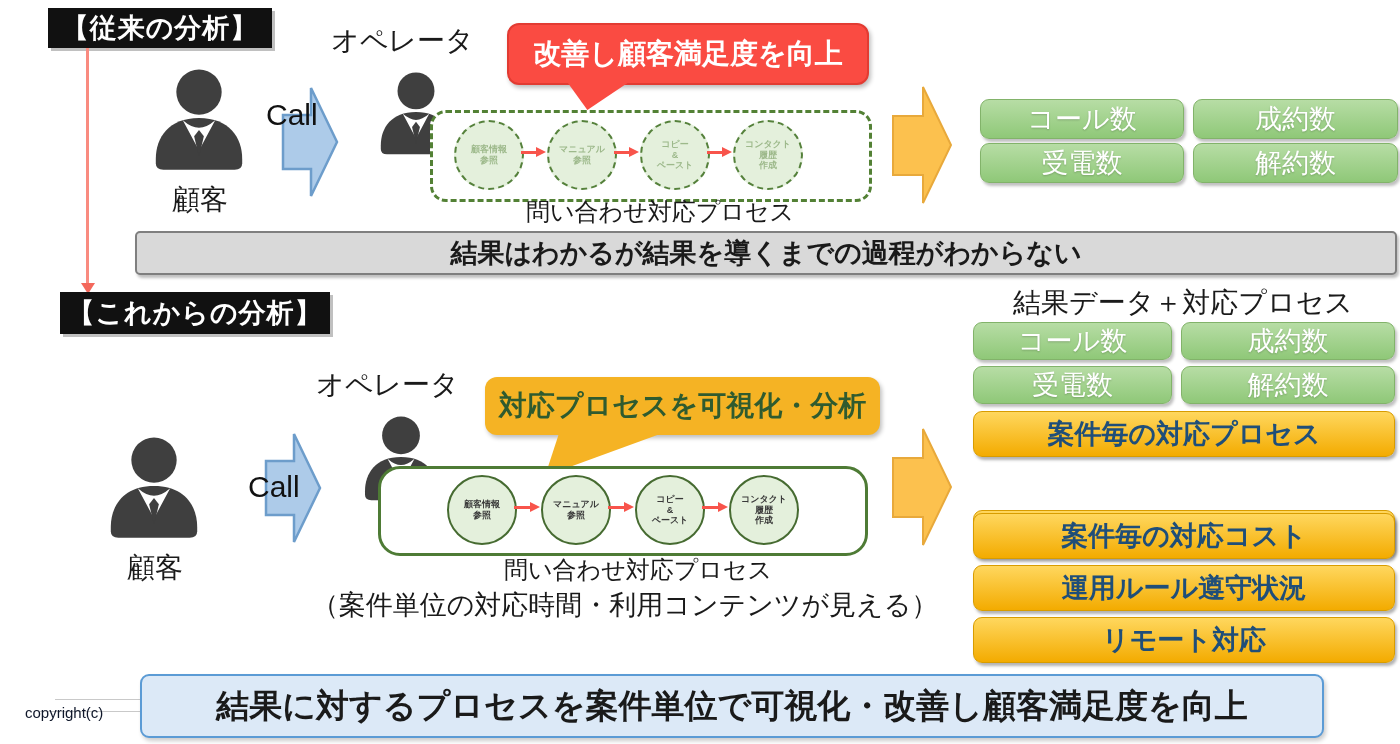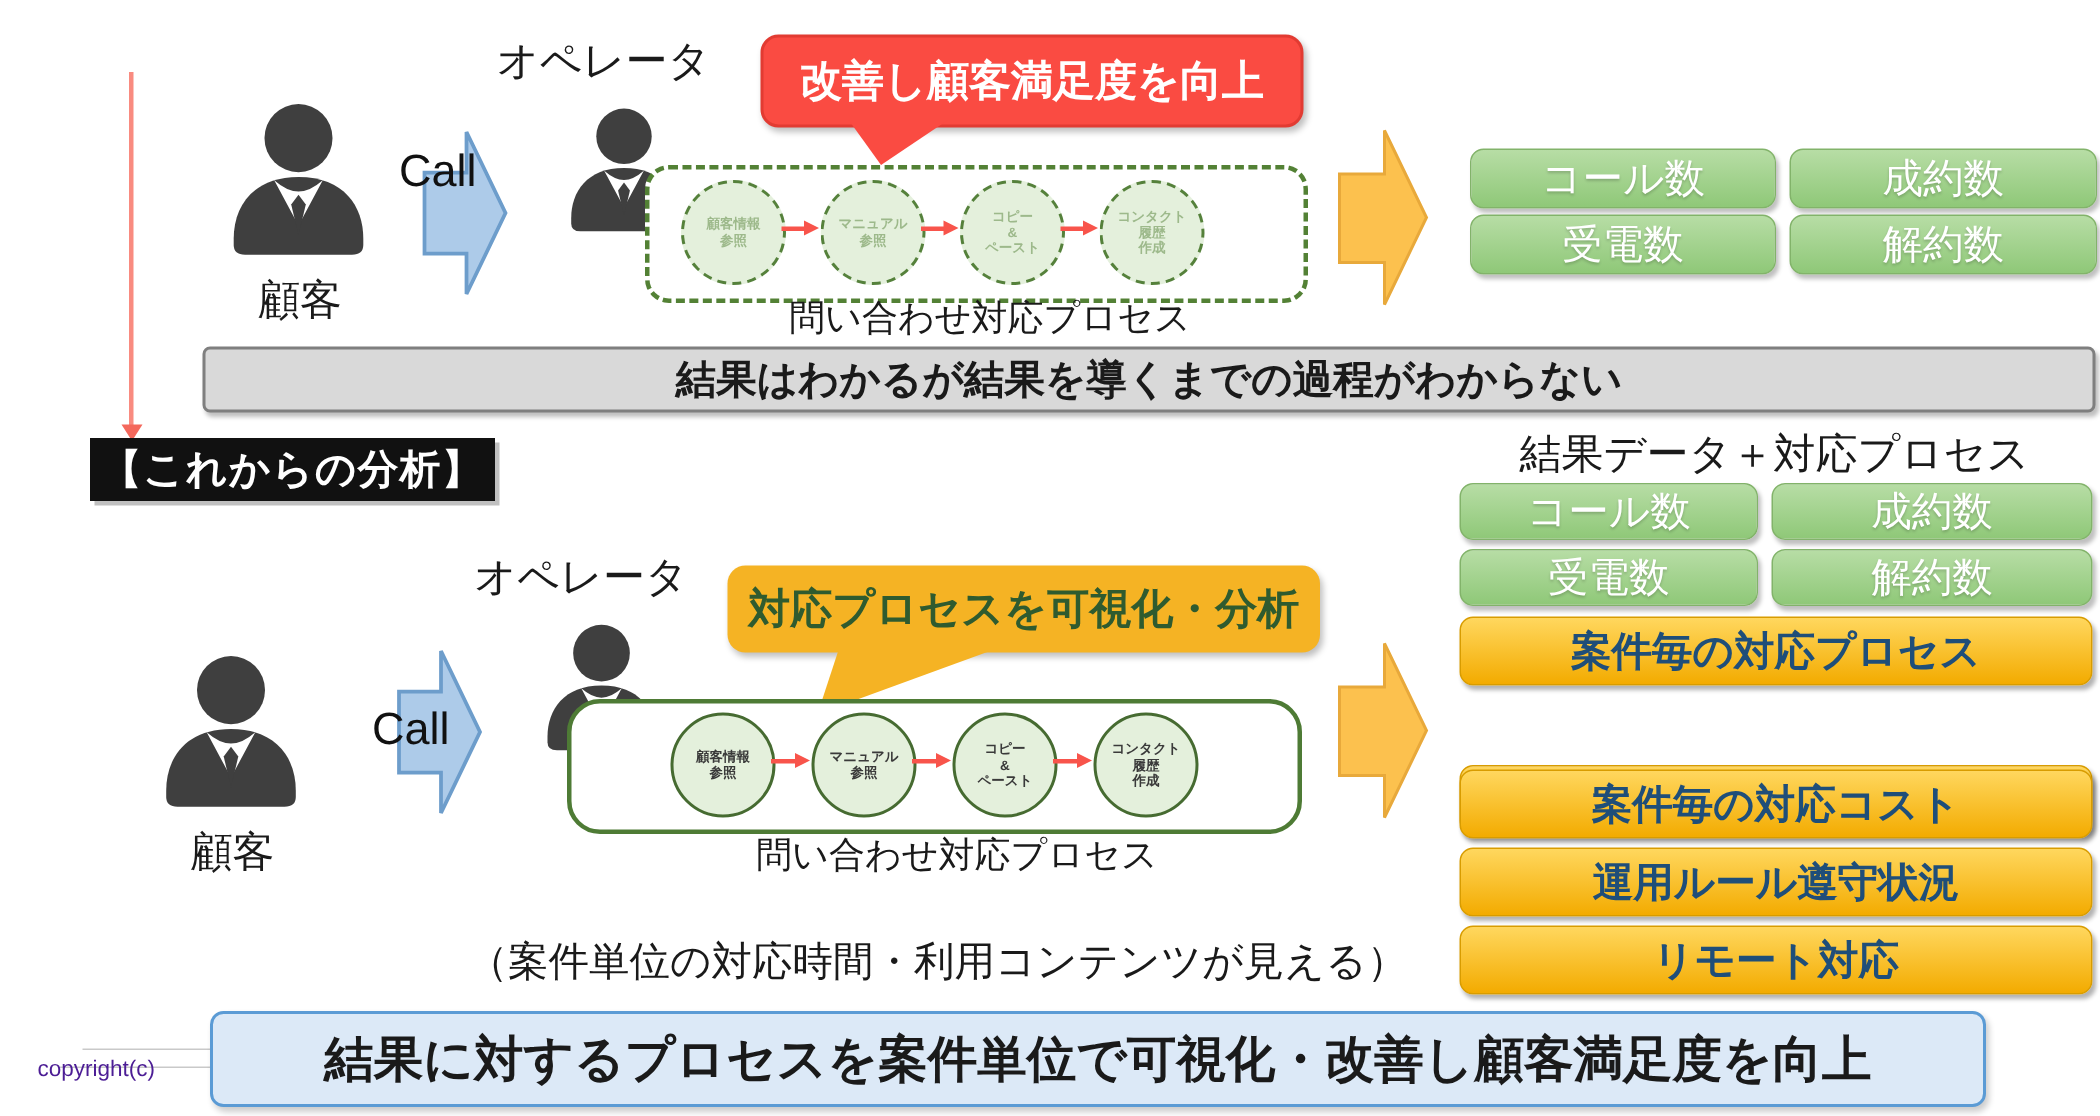--- a/index.html
+++ b/index.html
@@ -41,30 +41,31 @@
   .orange-box{background:linear-gradient(#FFD75E,#F3AB00);border:1px solid #D89C00;border-radius:9px;
               color:#1F4E79;font-size:27px;font-weight:bold;box-shadow:2px 3px 3px rgba(0,0,0,.3);}
 
   .col-title{font-size:28px;color:#1a1a1a;}
   .gray-banner{background:#D9D9D9;border:2px solid #7F7F7F;border-radius:5px;font-size:27px;font-weight:600;
                box-shadow:2px 3px 3px rgba(0,0,0,.25);}
   .blue-banner{background:#DCE9F7;border:2px solid #5B9BD5;border-radius:9px;font-size:33px;font-weight:600;
                box-shadow:2px 3px 4px rgba(0,0,0,.2);}
 
   .proc-label{font-size:24px;color:#1a1a1a;}
-  .copyright{font-size:15px;color:#4c1d95;}
+  .copyright{font-size:15px;color:#0f172a;}
   .footline{background:#c9c9c9;height:1px;}
   .squiggle{border-bottom:3px dotted #B02418;height:4px;}
   svg{display:block;}
 </style>
 </head>
 <body>
 
 <div id="stage">
 
+  <div class="abs black-label ctr" style="left:48px;top:8px;width:224px;height:40px;">【従来の分析】</div>
 
   <div class="abs red-line" style="left:86px;top:48px;height:240px;"></div>
   <div class="abs red-line-head" style="left:81px;top:283px;"></div>
 
   <div class="abs" style="left:145px;top:52px;width:108px;height:132px;">
     <svg width="108" height="132" viewBox="0 0 100 100">
       <circle cx="50" cy="26" r="21" fill="#3F3F3F"></circle>
       <path d="M50 50 C22 50 10 68 10 88 L10 92 Q10 98 17 98 L83 98 Q90 98 90 92 L90 88 C90 68 78 50 50 50 Z" fill="#3F3F3F"></path>
       <path d="M50 80 L35 52 Q43 59 50 59 Q57 59 65 52 Z" fill="#ffffff"></path>
       <path d="M50 61 L45.5 67 L50 86 L54.5 67 Z" fill="#3F3F3F"></path>
@@ -176,21 +177,21 @@
 &amp;
 ペースト</div>
   <div class="abs step-circle step-solid" style="left:729px;top:475px;width:66px;height:66px;">コンタクト
 履歴
 作成</div>
   <div class="abs mini-arrow" style="left:514px;top:506px;width:17px;"></div>
   <div class="abs mini-arrow" style="left:608px;top:506px;width:17px;"></div>
   <div class="abs mini-arrow" style="left:702px;top:506px;width:17px;"></div>
 
   <div class="abs proc-label ctr" style="left:378px;top:554px;width:520px;height:32px;">問い合わせ対応プロセス</div>
-  <div class="abs proc-label ctr" style="left:280px;top:588px;width:690px;height:34px;font-size:27px;margin-top:36px;">（案件単位の対応時間・利用コンテンツが見える）</div>
+  <div class="abs proc-label ctr" style="left:280px;top:588px;width:690px;height:34px;font-size:27px;">（案件単位の対応時間・利用コンテンツが見える）</div>
 
   <div class="abs" style="left:891px;top:425px;width:62px;height:125px;">
     <svg width="62" height="125" viewBox="0 0 62 125">
       <polygon points="2,33 32,33 32,4 60,62 32,120 32,92 2,92" fill="#FCC14E" stroke="#E8A93B" stroke-width="2"></polygon>
     </svg>
   </div>
 
   <div class="abs footline" style="left:55px;top:699px;width:335px;"></div>
   <div class="abs footline" style="left:40px;top:711px;width:352px;"></div>
   <div class="abs copyright" style="left:25px;top:704px;">copyright(c)</div>

